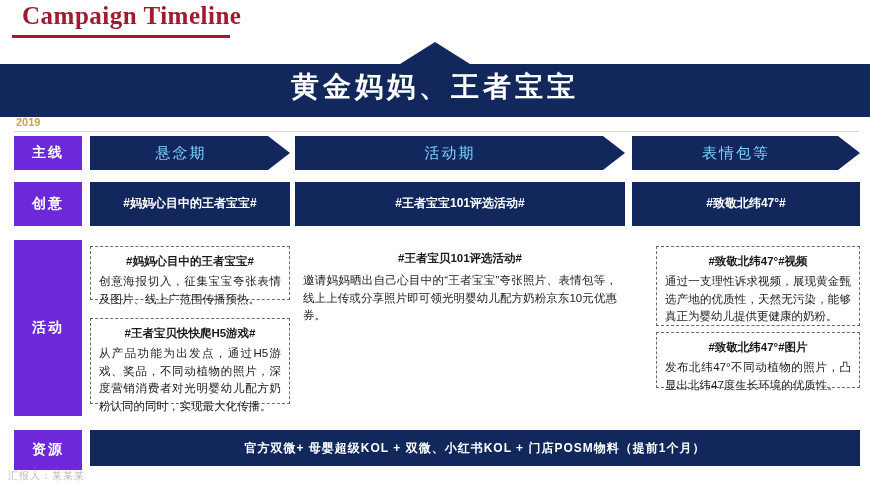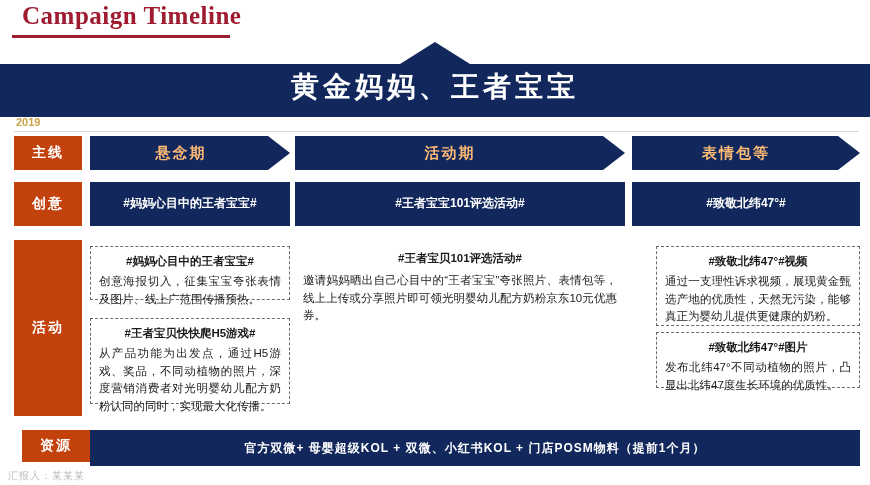--- a/index.html
+++ b/index.html
@@ -82,42 +82,42 @@
     left: 14px;
     top: 131px;
     width: 845px;
     height: 1px;
     background: #d8d8d8;
   }
   
   .row-label {
     position: absolute;
     left: 14px;
-    background: #c2410c;
+    background: #6d28d9;
     color: #ffffff;
     font-weight: bold;
     font-size: 14px;
     display: flex;
     align-items: center;
     justify-content: center;
     letter-spacing: 2px;
   }
   #label-main   { top: 136px; width: 68px; height: 34px; }
   #label-idea   { top: 182px; width: 68px; height: 44px; }
   #label-act    { top: 240px; width: 68px; height: 176px; }
-  #label-res    { top: 430px; width: 68px; height: 32px; margin-left: 8px; }
+  #label-res    { top: 430px; width: 68px; height: 40px; }
 
   
   .phase {
     position: absolute;
     top: 136px;
     height: 34px;
     background: #12285c;
-    color: #fdba74;
-    font-weight: bold;
+    color: #7dd3fc;
+    font-weight: normal;
     font-size: 15px;
     letter-spacing: 2px;
     display: flex;
     align-items: center;
     justify-content: center;
     text-align: right;
   }
   #phase-0 {
     left: 90px;
     width: 200px;

